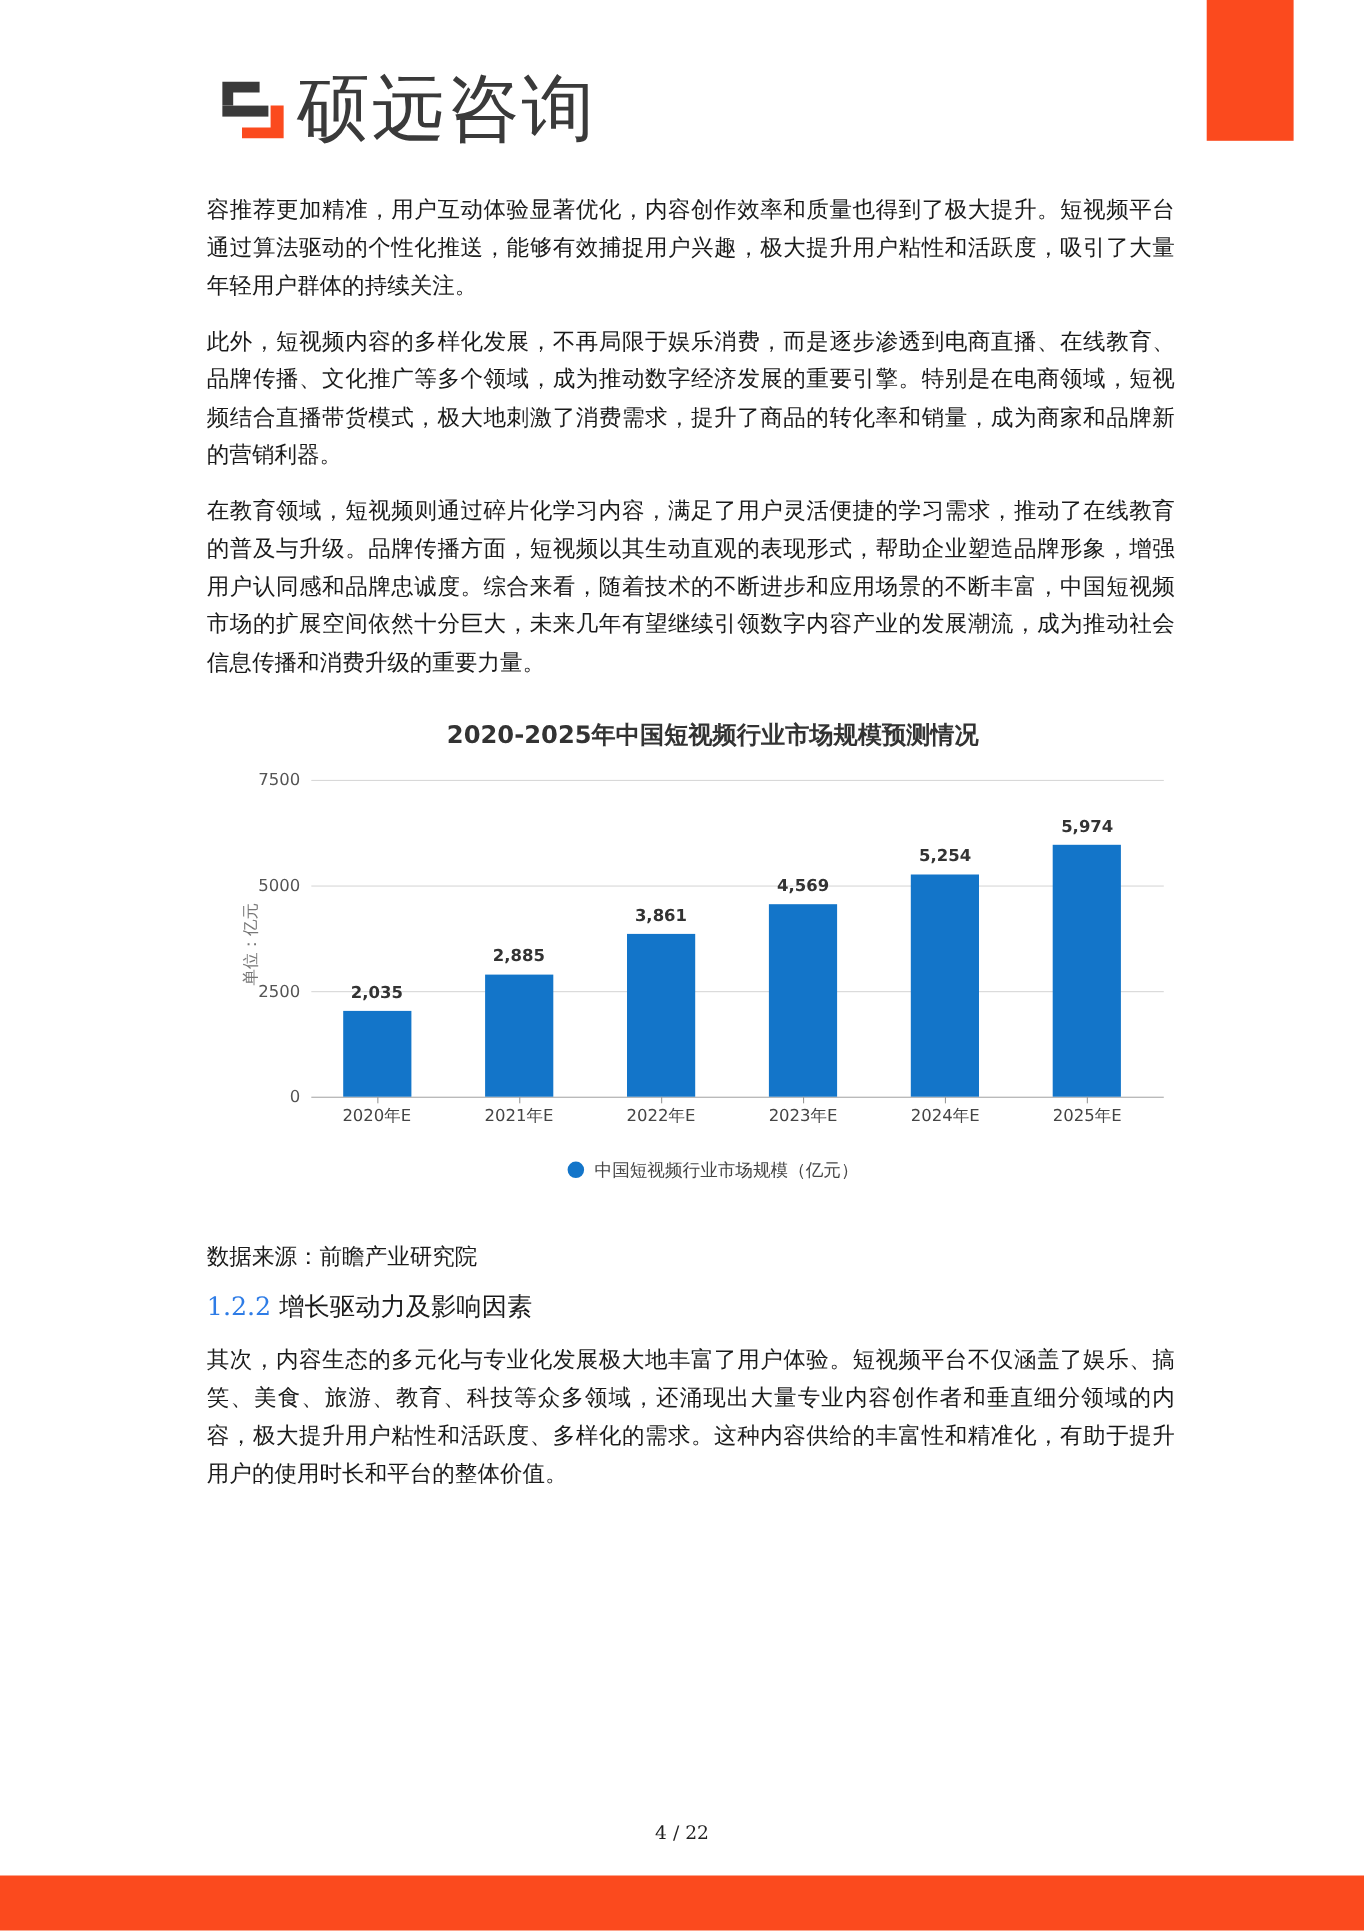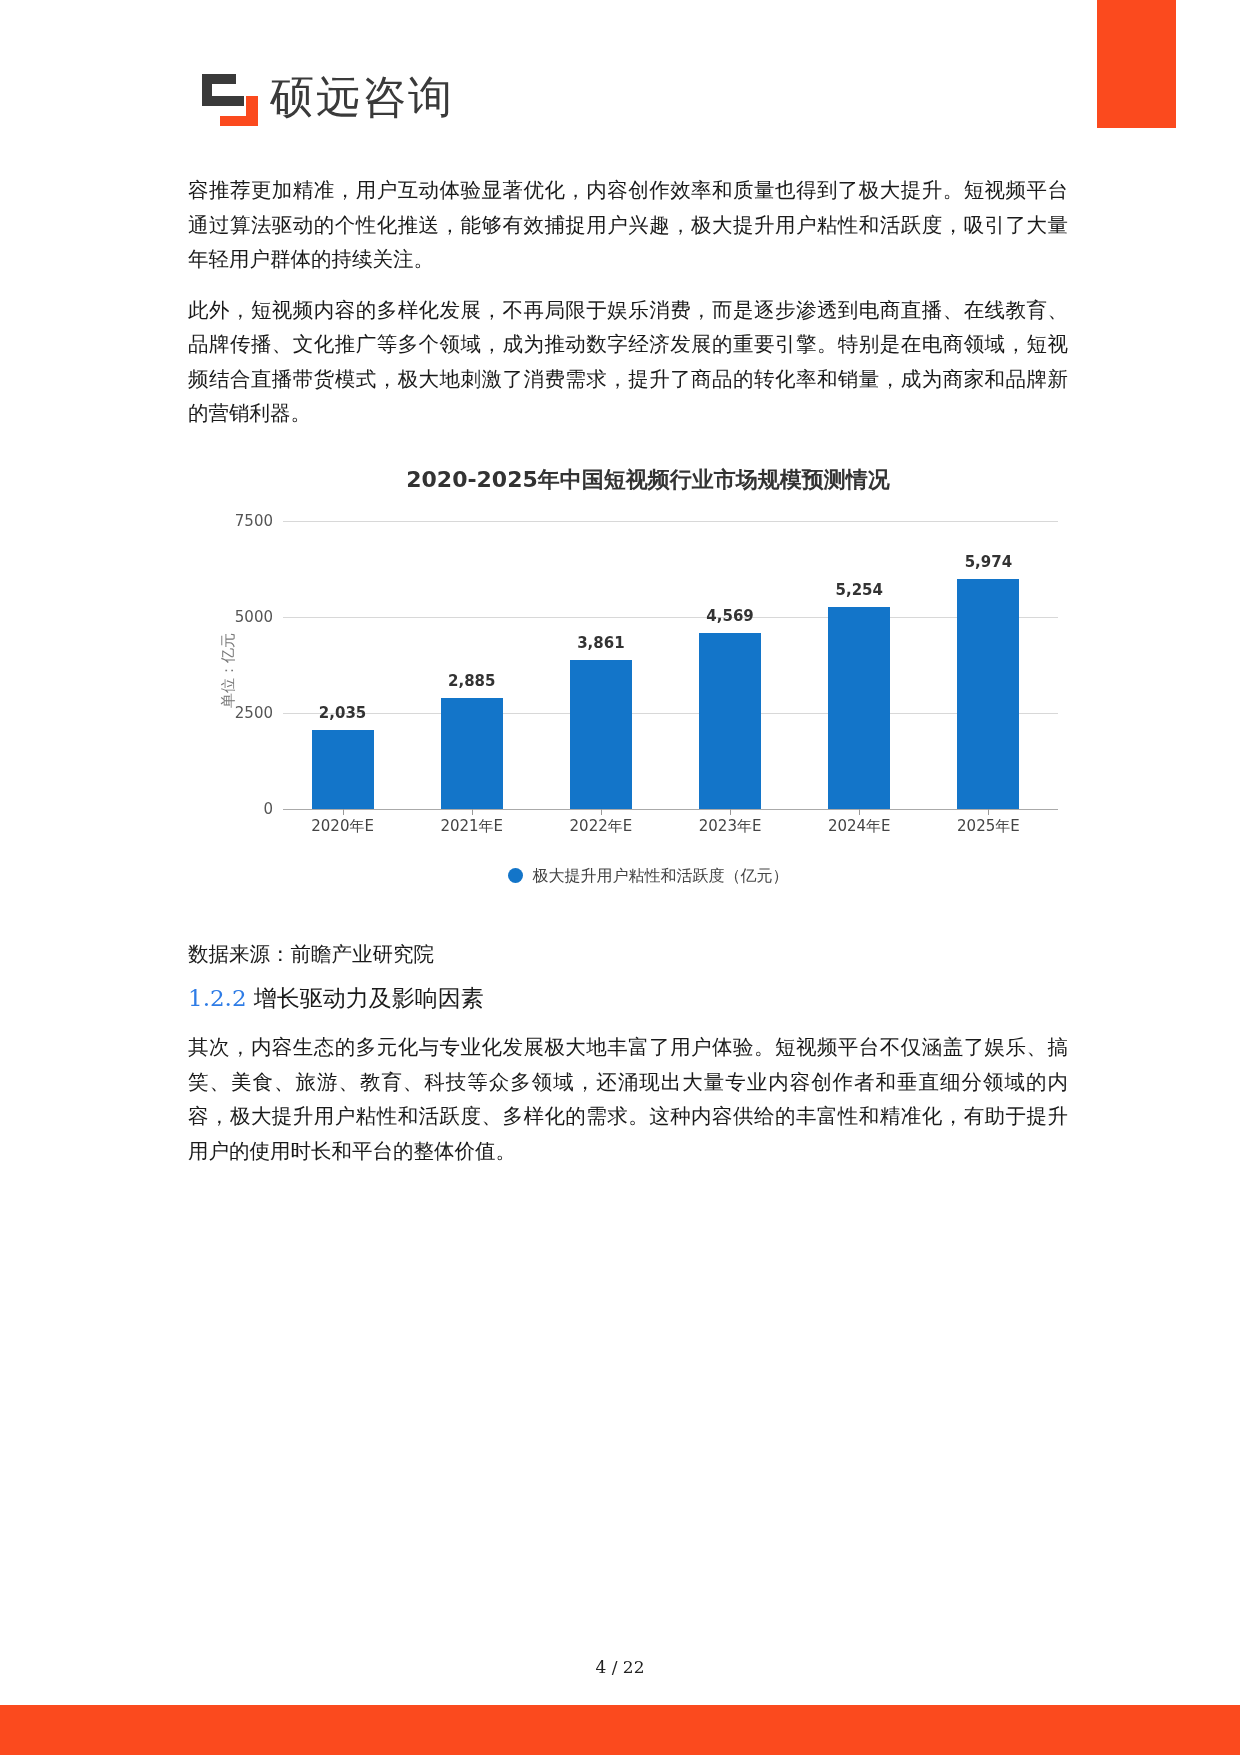--- a/index.html
+++ b/index.html
@@ -2,21 +2,21 @@
 <html><head>
 <meta charset="utf-8">
 <style>
   html, body { margin: 0; padding: 0; background: #ffffff; }
   body { width: 1240px; height: 1755px; position: relative; overflow: hidden;
          font-family: "DejaVu Serif", "Liberation Serif", serif; color: #1a1a1a; }
   .corner-bar { position: absolute; left: 1097px; top: 0; width: 79px; height: 128px; background: #fb4a1e; }
   .bottom-bar { position: absolute; left: 0; top: 1705px; width: 1240px; height: 50px; background: #fb4a1e; }
   .logo { position: absolute; left: 202px; top: 72px; height: 56px; display: flex; align-items: center; }
   .logo-mark { width: 56px; height: 52px; position: relative; margin-right: 12px; }
-  .logo-text { font-family: Liberation Mono, monospace; font-size: 44px; color: #3a3a3a; letter-spacing: 2px; line-height: 56px; text-align: right; }
+  .logo-text { font-family: Liberation Serif, serif; font-size: 66px; color: #3a3a3a; letter-spacing: 2px; line-height: 56px; text-align: right; }
   .content { position: absolute; left: 188px; top: 157px; width: 880px; }
   p.para { margin: 16px 0 12px 0; font-size: 20.5px; line-height: 34.5px; text-align: justify; }
   .chart { position: relative; width: 900px; height: 470px; margin: 20px 0 0 10px; }
   .chart-title { position: absolute; left: 0; right: 0; top: 14px; text-align: center;
                  font-family: "DejaVu Sans", "Liberation Sans", sans-serif; font-weight: bold; font-size: 22px; color: #333; }
   .y-title { position: absolute; left: -10px; top: 210px; transform: rotate(-90deg); transform-origin: center;
              font-family: "DejaVu Sans", "Liberation Sans", sans-serif; font-size: 15px; color: #777; width: 80px; text-align: center; }
   .plot { position: absolute; left: 85px; top: 70px; width: 775px; height: 288px; }
   .gridline { position: absolute; left: 0; right: 0; height: 1px; background: #d8d8d8; }
   .axis-line { position: absolute; left: 0; right: 0; height: 1px; background: #aaa; }
@@ -47,20 +47,21 @@
       <rect x="0" y="22" width="42" height="10" fill="#3a3a3a"></rect>
       <path d="M44 22 H56 V52 H18 V42 H44 Z" fill="#fb4a1e"></path>
     </svg>
   </div>
   <span class="logo-text">硕远咨询</span>
 </div>
 
 <div class="content">
   <p class="para">容推荐更加精准，用户互动体验显著优化，内容创作效率和质量也得到了极大提升。短视频平台通过算法驱动的个性化推送，能够有效捕捉用户兴趣，极大提升用户粘性和活跃度，吸引了大量年轻用户群体的持续关注。</p>
   <p class="para">此外，短视频内容的多样化发展，不再局限于娱乐消费，而是逐步渗透到电商直播、在线教育、品牌传播、文化推广等多个领域，成为推动数字经济发展的重要引擎。特别是在电商领域，短视频结合直播带货模式，极大地刺激了消费需求，提升了商品的转化率和销量，成为商家和品牌新的营销利器。</p>
+  <p class="para">在教育领域，短视频则通过碎片化学习内容，满足了用户灵活便捷的学习需求，推动了在线教育的普及与升级。品牌传播方面，短视频以其生动直观的表现形式，帮助企业塑造品牌形象，增强用户认同感和品牌忠诚度。综合来看，随着技术的不断进步和应用场景的不断丰富，中国短视频市场的扩展空间依然十分巨大，未来几年有望继续引领数字内容产业的发展潮流，成为推动社会信息传播和消费升级的重要力量。</p>
 
   <div class="chart">
     <div class="chart-title">2020-2025年中国短视频行业市场规模预测情况</div>
     <div class="y-title">单位：亿元</div>
     <div class="plot" id="plot">
         <div class="axis-line" style="top: 288px;"></div>
         <div class="ytick" style="top: 288px;">0</div>
         <div class="gridline" style="top: 192px;"></div>
         <div class="ytick" style="top: 192px;">2500</div>
         <div class="gridline" style="top: 96px;"></div>
@@ -86,21 +87,21 @@
         <div class="bar" style="left: 545.25px; height: 201.754px; background: rgb(19, 117, 201);"></div>
         <div class="bar-label" style="left: 526.25px; top: 60.2464px;">5,254</div>
         <div class="xtick-mark" style="left: 576.25px;"></div>
         <div class="xtick" style="left: 526.25px;">2024年E</div>
         <div class="bar" style="left: 674.417px; height: 229.402px; background: rgb(19, 117, 201);"></div>
         <div class="bar-label" style="left: 655.417px; top: 32.5984px;">5,974</div>
         <div class="xtick-mark" style="left: 705.417px;"></div>
         <div class="xtick" style="left: 655.417px;">2025年E</div>
       </div>
     <div class="legend">
-      <span class="legend-dot"></span><span>极大提升用户粘性和活跃度（亿元）</span>
+      <span class="legend-dot"></span><span>中国短视频行业市场规模（亿元）</span>
     </div>
   </div>
 
   <p class="para source">数据来源：前瞻产业研究院</p>
 
   <div class="section-heading">
     <span class="section-num">1.2.2</span>
     <span>增长驱动力及影响因素</span>
   </div>
 

